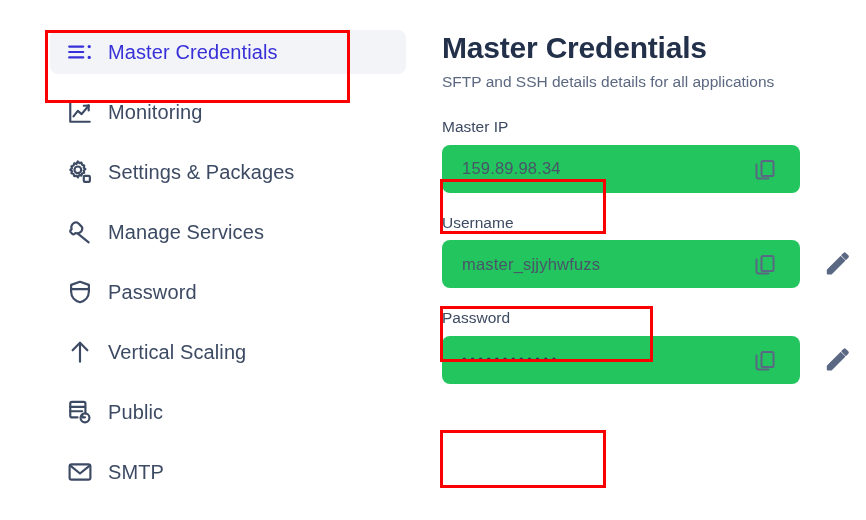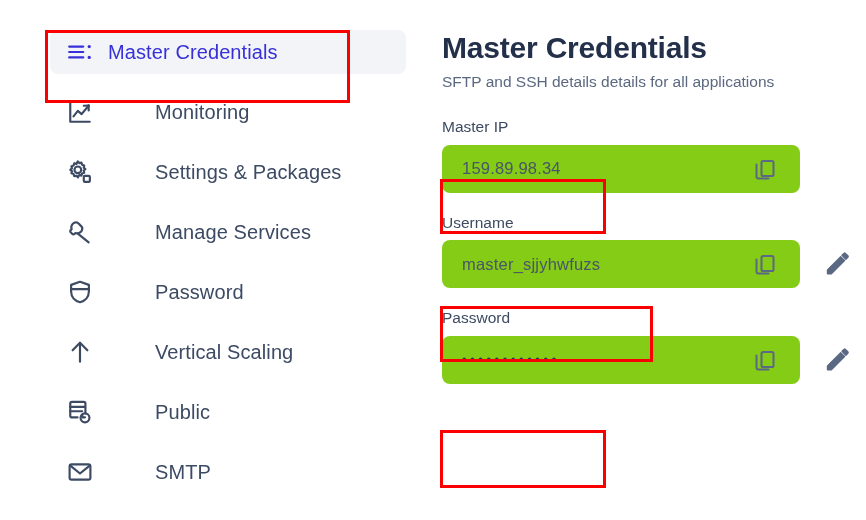--- a/index.html
+++ b/index.html
@@ -36,21 +36,20 @@
     height: 44px;
     margin: 0 22px 0 22px;
     padding-left: 16px;
     box-sizing: border-box;
     border-radius: 8px;
     color: #3c4a63;
     position: relative;
   }
   .nav-item + .nav-item {
     margin-top: 16px;
-    gap: 47px;
   }
   .nav-item.active {
     background: #f3f4f8;
     color: #3730d8;
   }
   .nav-icon {
     width: 28px;
     height: 28px;
     flex: 0 0 28px;
     display: flex;
@@ -99,21 +98,21 @@
     margin-bottom: 8px;
     line-height: 1.2;
   }
   .field-row {
     display: flex;
     align-items: center;
   }
   .field-box {
     width: 358px;
     height: 48px;
-    background: #84cc16;
+    background: #22c55e;
     border-radius: 8px;
     display: flex;
     align-items: center;
     justify-content: space-between;
     box-sizing: border-box;
     padding: 0 22px 0 20px;
   }
   .field-value {
     font-size: 16.5px;
     color: #4a5568;

